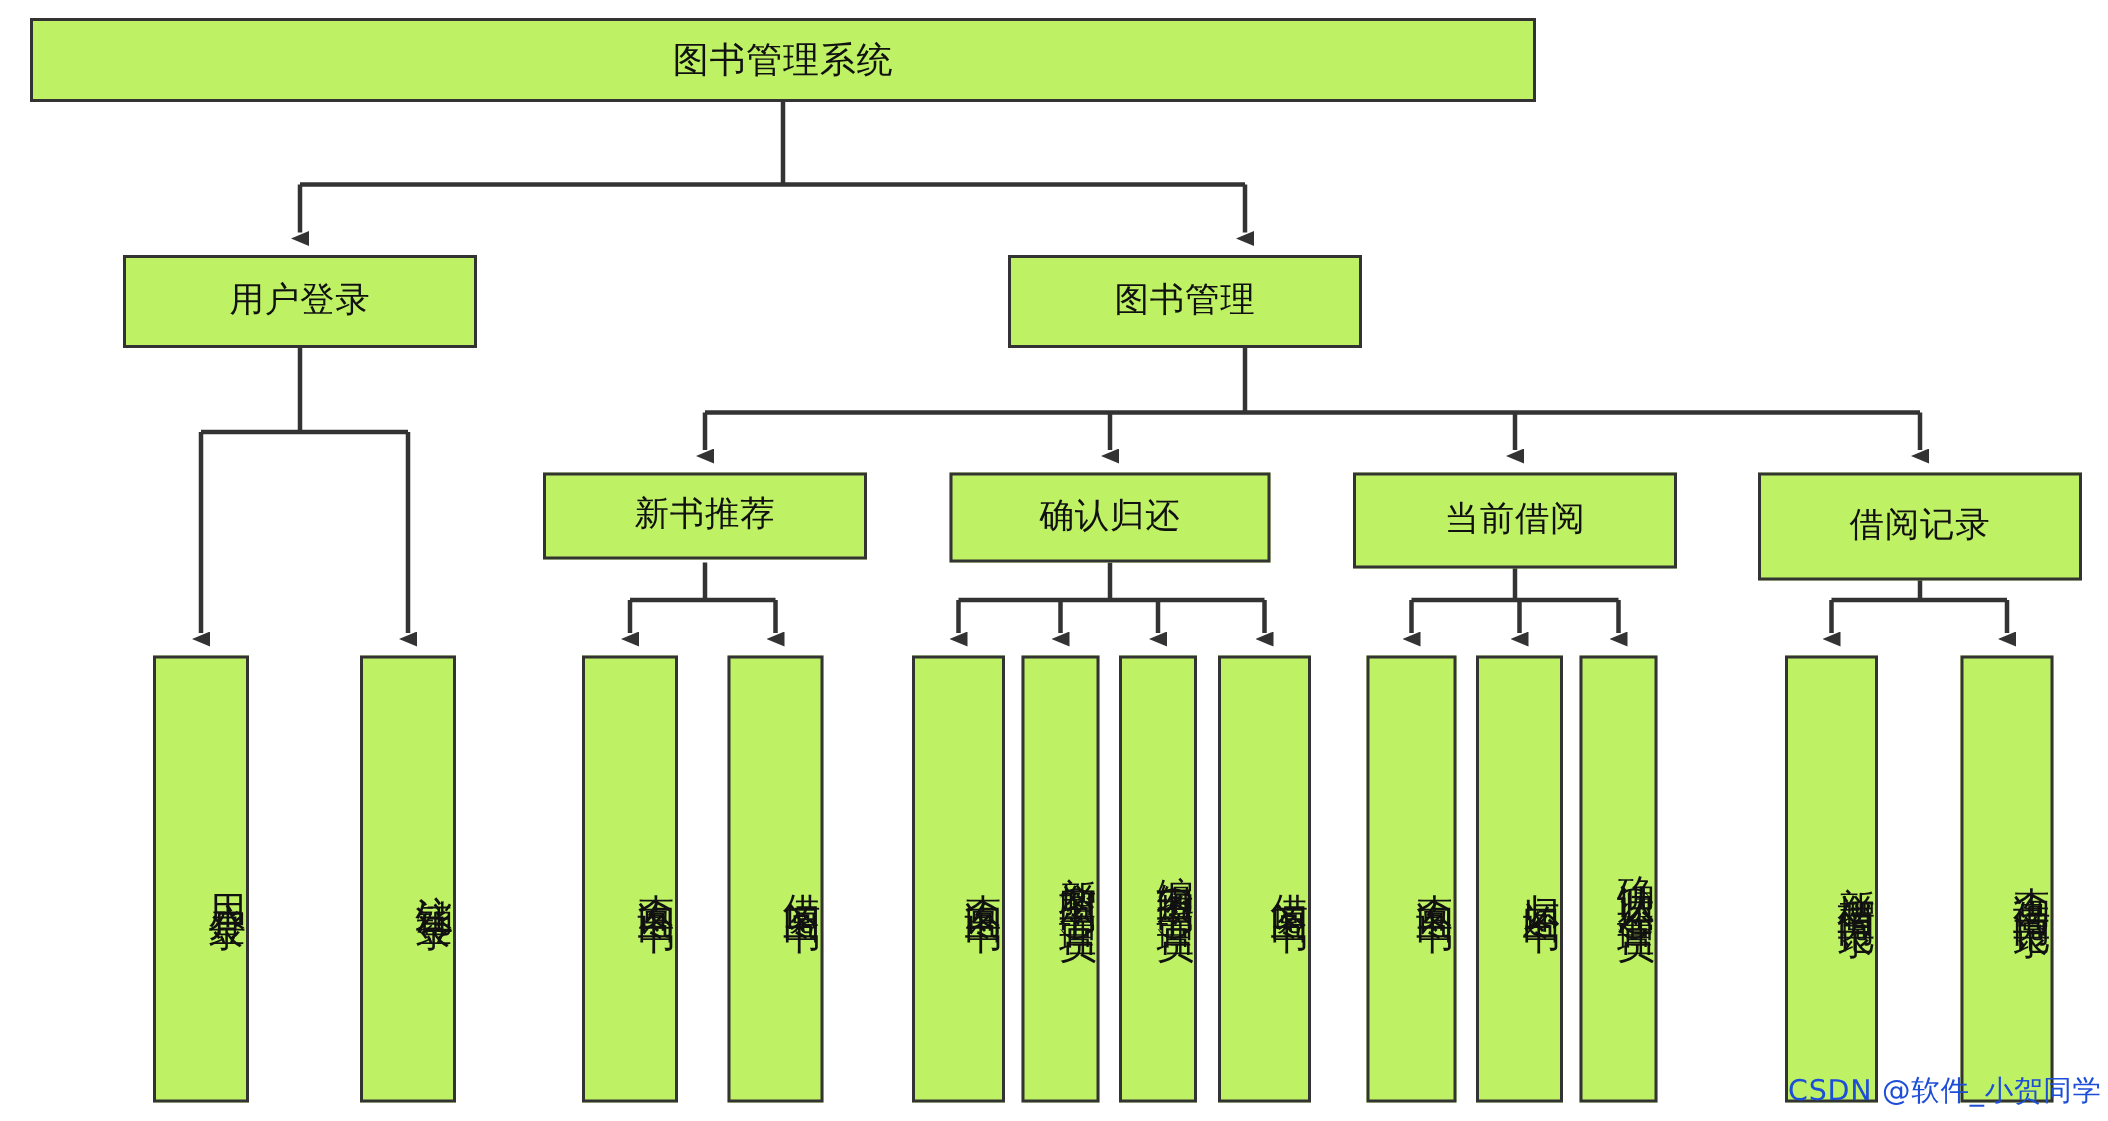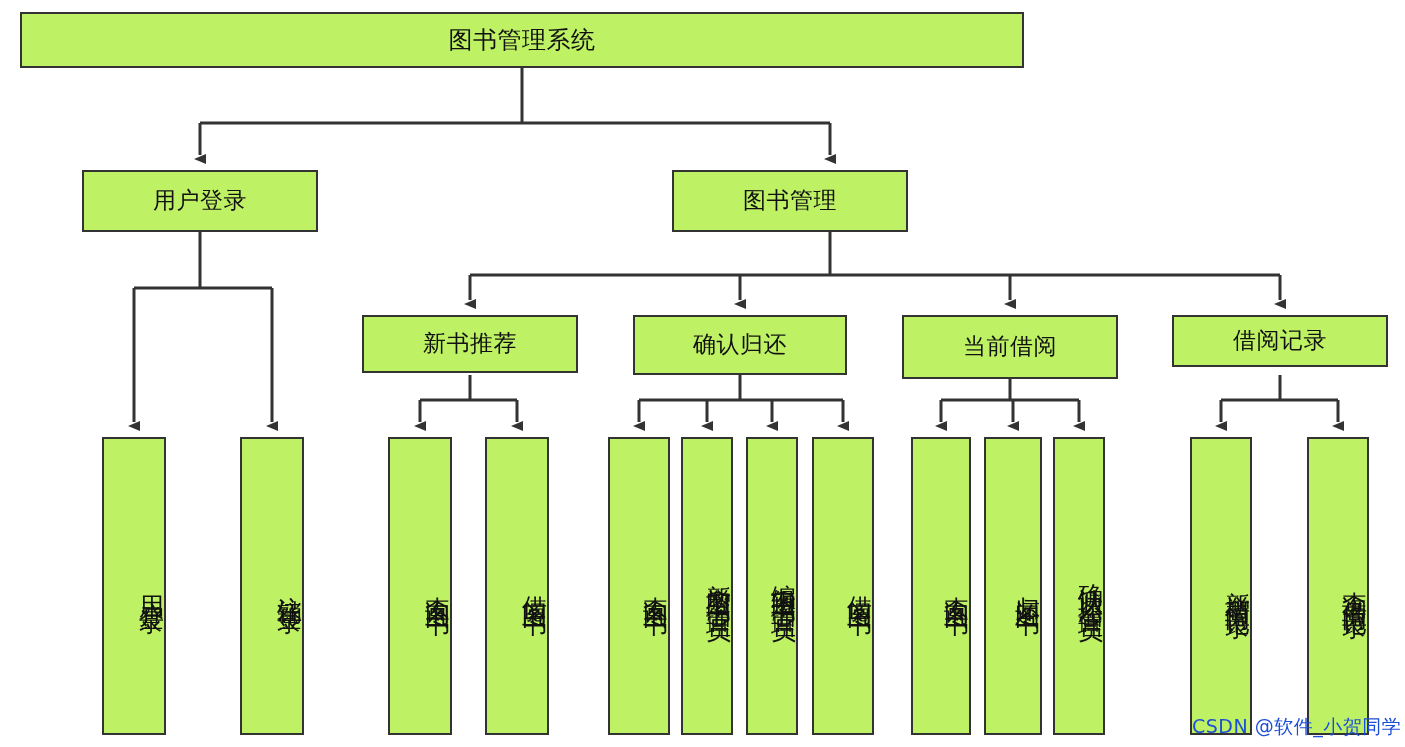--- a/index.html
+++ b/index.html
@@ -120,21 +120,21 @@
   </svg>
 
   <div class="node node-h root-node" style="left: 20px; top: 12px; width: 1004px; height: 56px;">图书管理系统</div>
 
   <div class="node node-h" style="left: 82px; top: 170px; width: 236px; height: 62px;">用户登录</div>
   <div class="node node-h" style="left: 672px; top: 170px; width: 236px; height: 62px;">图书管理</div>
 
   <div class="node node-h" style="left: 362px; top: 315px; width: 216px; height: 58px;">新书推荐</div>
   <div class="node node-h" style="left: 633px; top: 315px; width: 214px; height: 60px;">确认归还</div>
   <div class="node node-h" style="left: 902px; top: 315px; width: 216px; height: 64px;">当前借阅</div>
-  <div class="node node-h" style="left: 1172px; top: 315px; width: 216px; height: 52px;">借阅记录</div>
+  <div class="node node-h" style="left: 1172px; top: 315px; width: 216px; height: 72px;">借阅记录</div>
 
   <div class="node node-v" style="left: 102px; top: 437px; width: 64px; height: 298px;">用户登录</div>
   <div class="node node-v" style="left: 240px; top: 437px; width: 64px; height: 298px;">注销登录</div>
   <div class="node node-v" style="left: 388px; top: 437px; width: 64px; height: 298px;">查询图书</div>
   <div class="node node-v" style="left: 485px; top: 437px; width: 64px; height: 298px;">借阅图书</div>
   <div class="node node-v" style="left: 608px; top: 437px; width: 62px; height: 298px;">查询图书</div>
   <div class="node node-v" style="left: 681px; top: 437px; width: 52px; height: 298px;">新增图书（管理员）</div>
   <div class="node node-v" style="left: 746px; top: 437px; width: 52px; height: 298px;">编辑图书（管理员）</div>
   <div class="node node-v" style="left: 812px; top: 437px; width: 62px; height: 298px;">借阅图书</div>
   <div class="node node-v" style="left: 911px; top: 437px; width: 60px; height: 298px;">查询图书</div>

